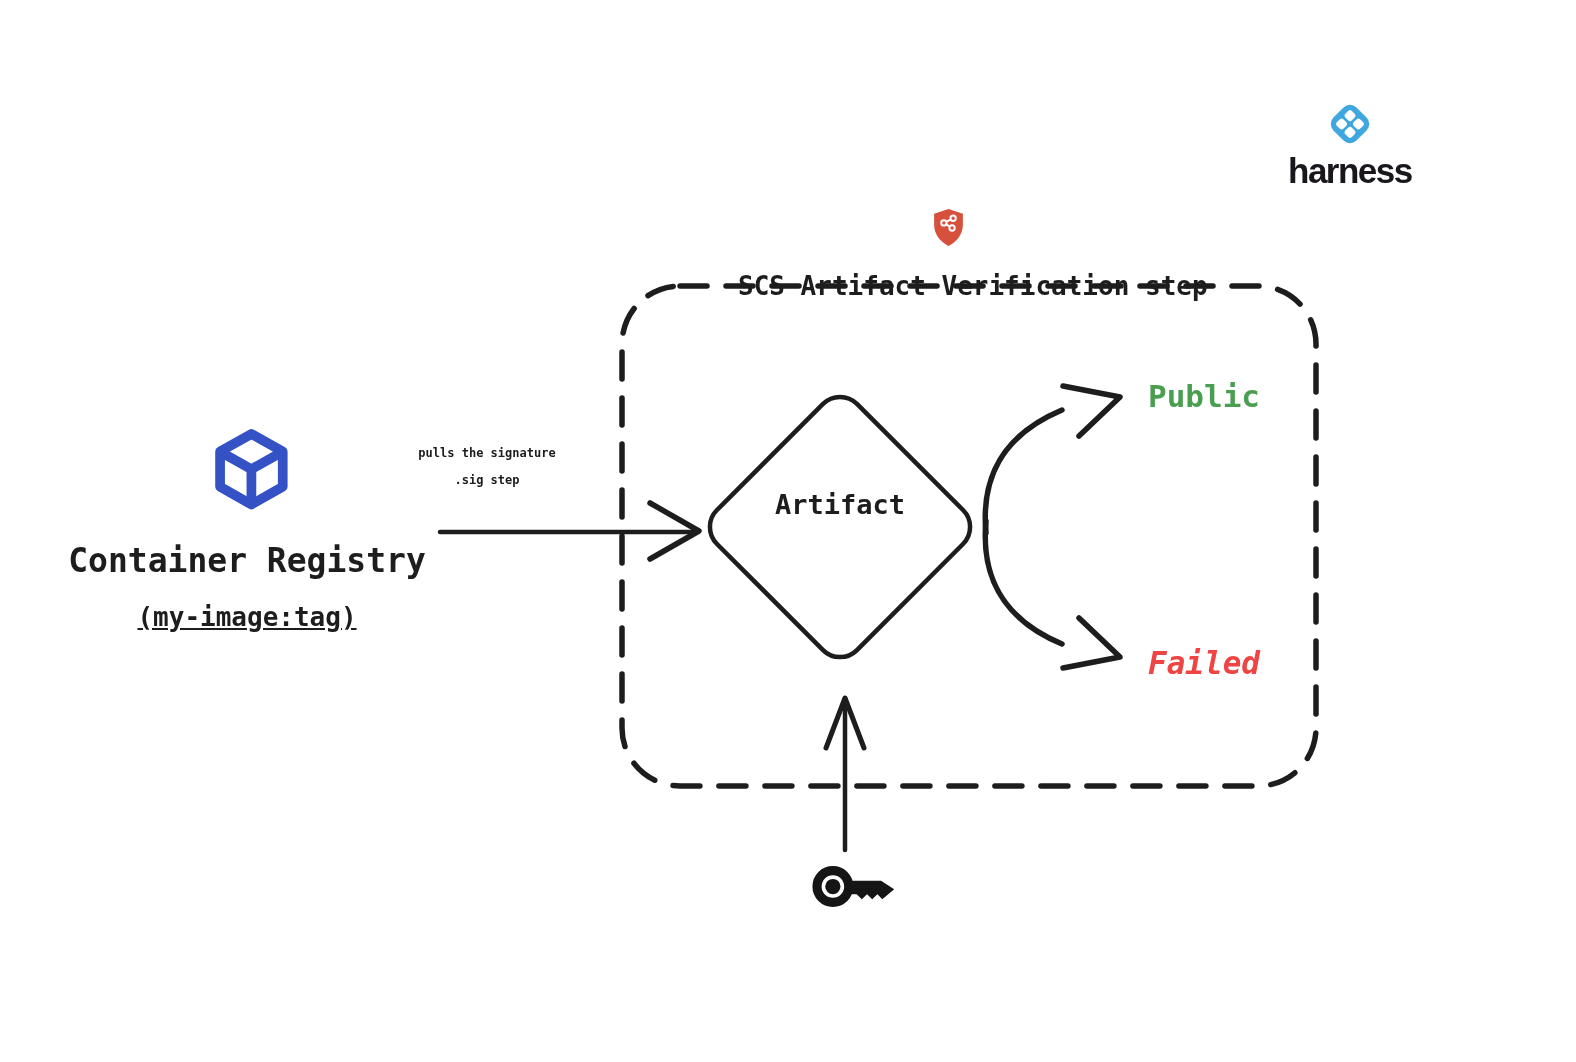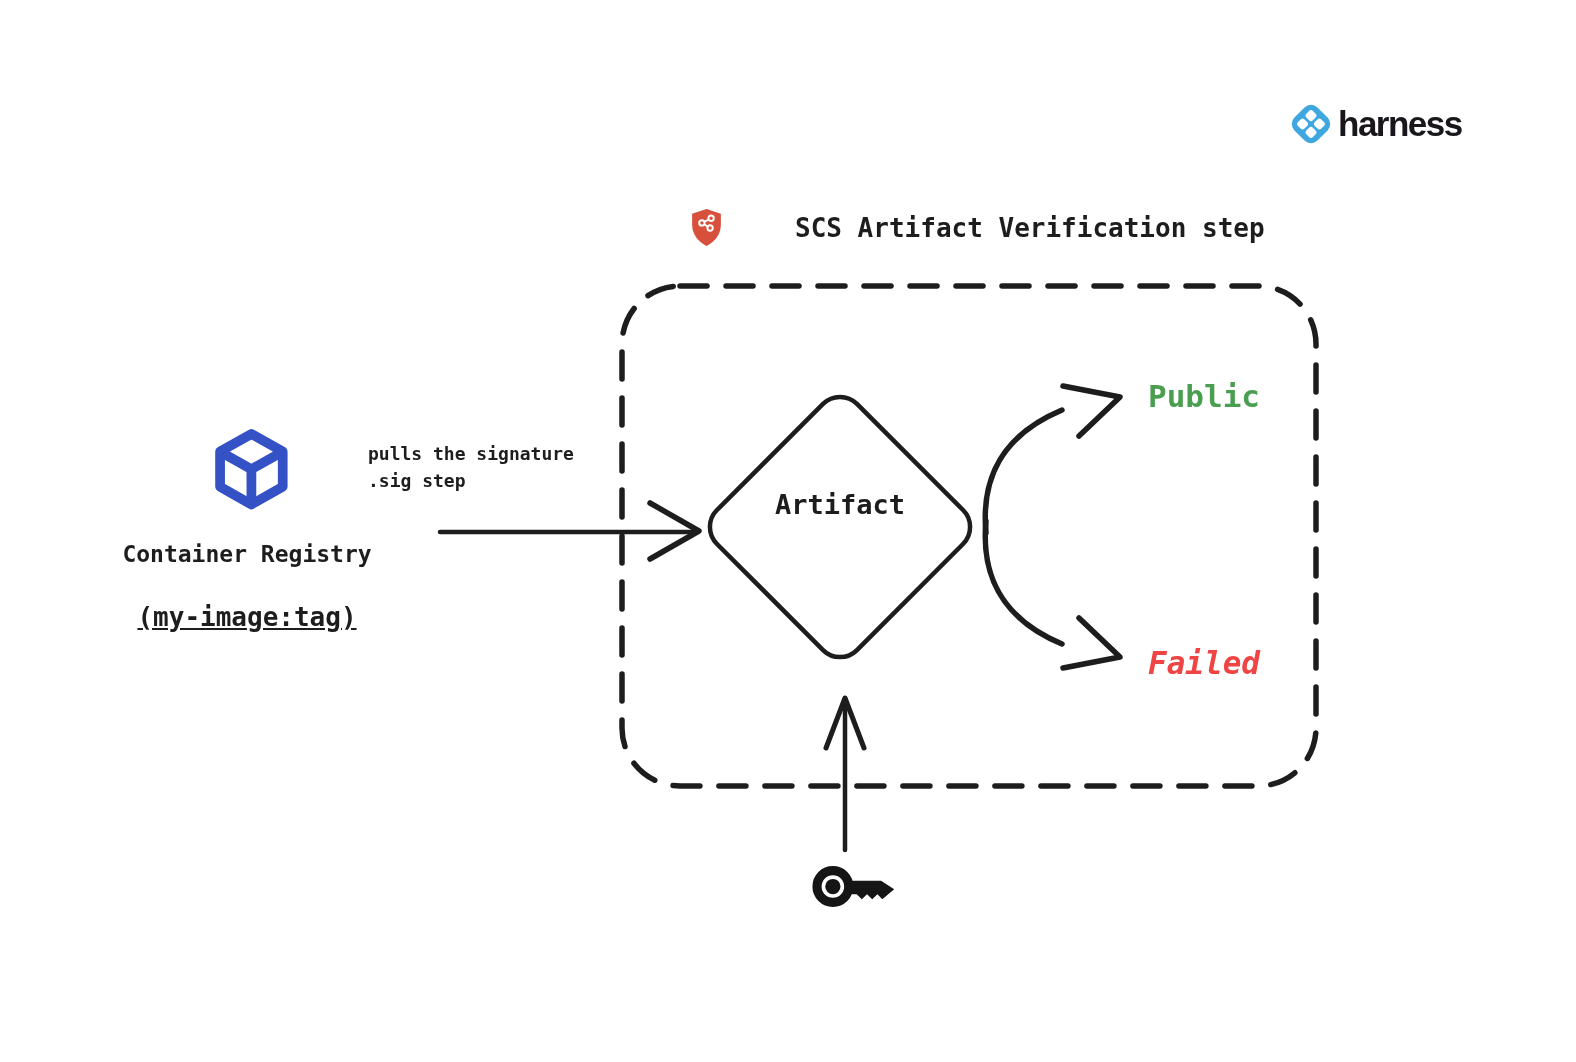--- a/index.html
+++ b/index.html
@@ -5,39 +5,39 @@
   html,body{margin:0;padding:0;background:#ffffff;}
   .canvas{
     position:relative;
     width:1576px;height:1062px;
     background:#ffffff;
     overflow:hidden;
     font-family:"DejaVu Sans Mono","Liberation Mono",monospace;
     color:#1d1d1d;
   }
   .overlay{position:absolute;left:0;top:0;width:1576px;height:1062px;}
-  .abs{position:absolute;}
+  .abs{position:absolute;flex-direction:column;}
 
   
   .brand{left:1288px;top:101px;display:flex;align-items:center;gap:4px;}
   .brand-name{
     font-family:"Liberation Sans","DejaVu Sans",sans-serif;
     font-weight:700;font-size:35px;letter-spacing:-1.5px;color:#1a171c;
   }
 
   
   .step-title{left:690px;top:208px;display:flex;align-items:center;gap:24px;}
   .step-title-text{font-size:26px;font-weight:700;color:#1d1d1d;margin-left:48px;}
 
   
-  .registry-label{left:50px;top:541px;width:394px;text-align:center;font-size:23px;font-weight:700;}
+  .registry-label{left:50px;top:541px;width:394px;text-align:center;font-size:33px;font-weight:700;}
   .registry-sub{left:50px;top:602px;width:394px;text-align:center;font-size:26px;font-weight:700;text-decoration:underline;}
 
   
-  .pull-label{left:368px;top:440px;width:238px;font-size:18px;font-weight:700;line-height:27px;}
+  .pull-label{left:368px;top:440px;width:238px;text-align:center;font-size:12px;font-weight:700;line-height:27px;}
   .pull-label span{display:block;}
 
   
   .diamond-label{left:728px;top:486px;width:224px;text-align:center;font-size:27px;font-weight:700;line-height:38px;}
   .diamond-label span{display:block;text-align:center;}
 
   
   .outcome{font-size:31px;font-weight:700;}
   .outcome-passed{left:1148px;top:378px;color:#4a9e50;}
   .outcome-failed{left:1148px;top:645px;color:#ef4444;font-style:italic;}

